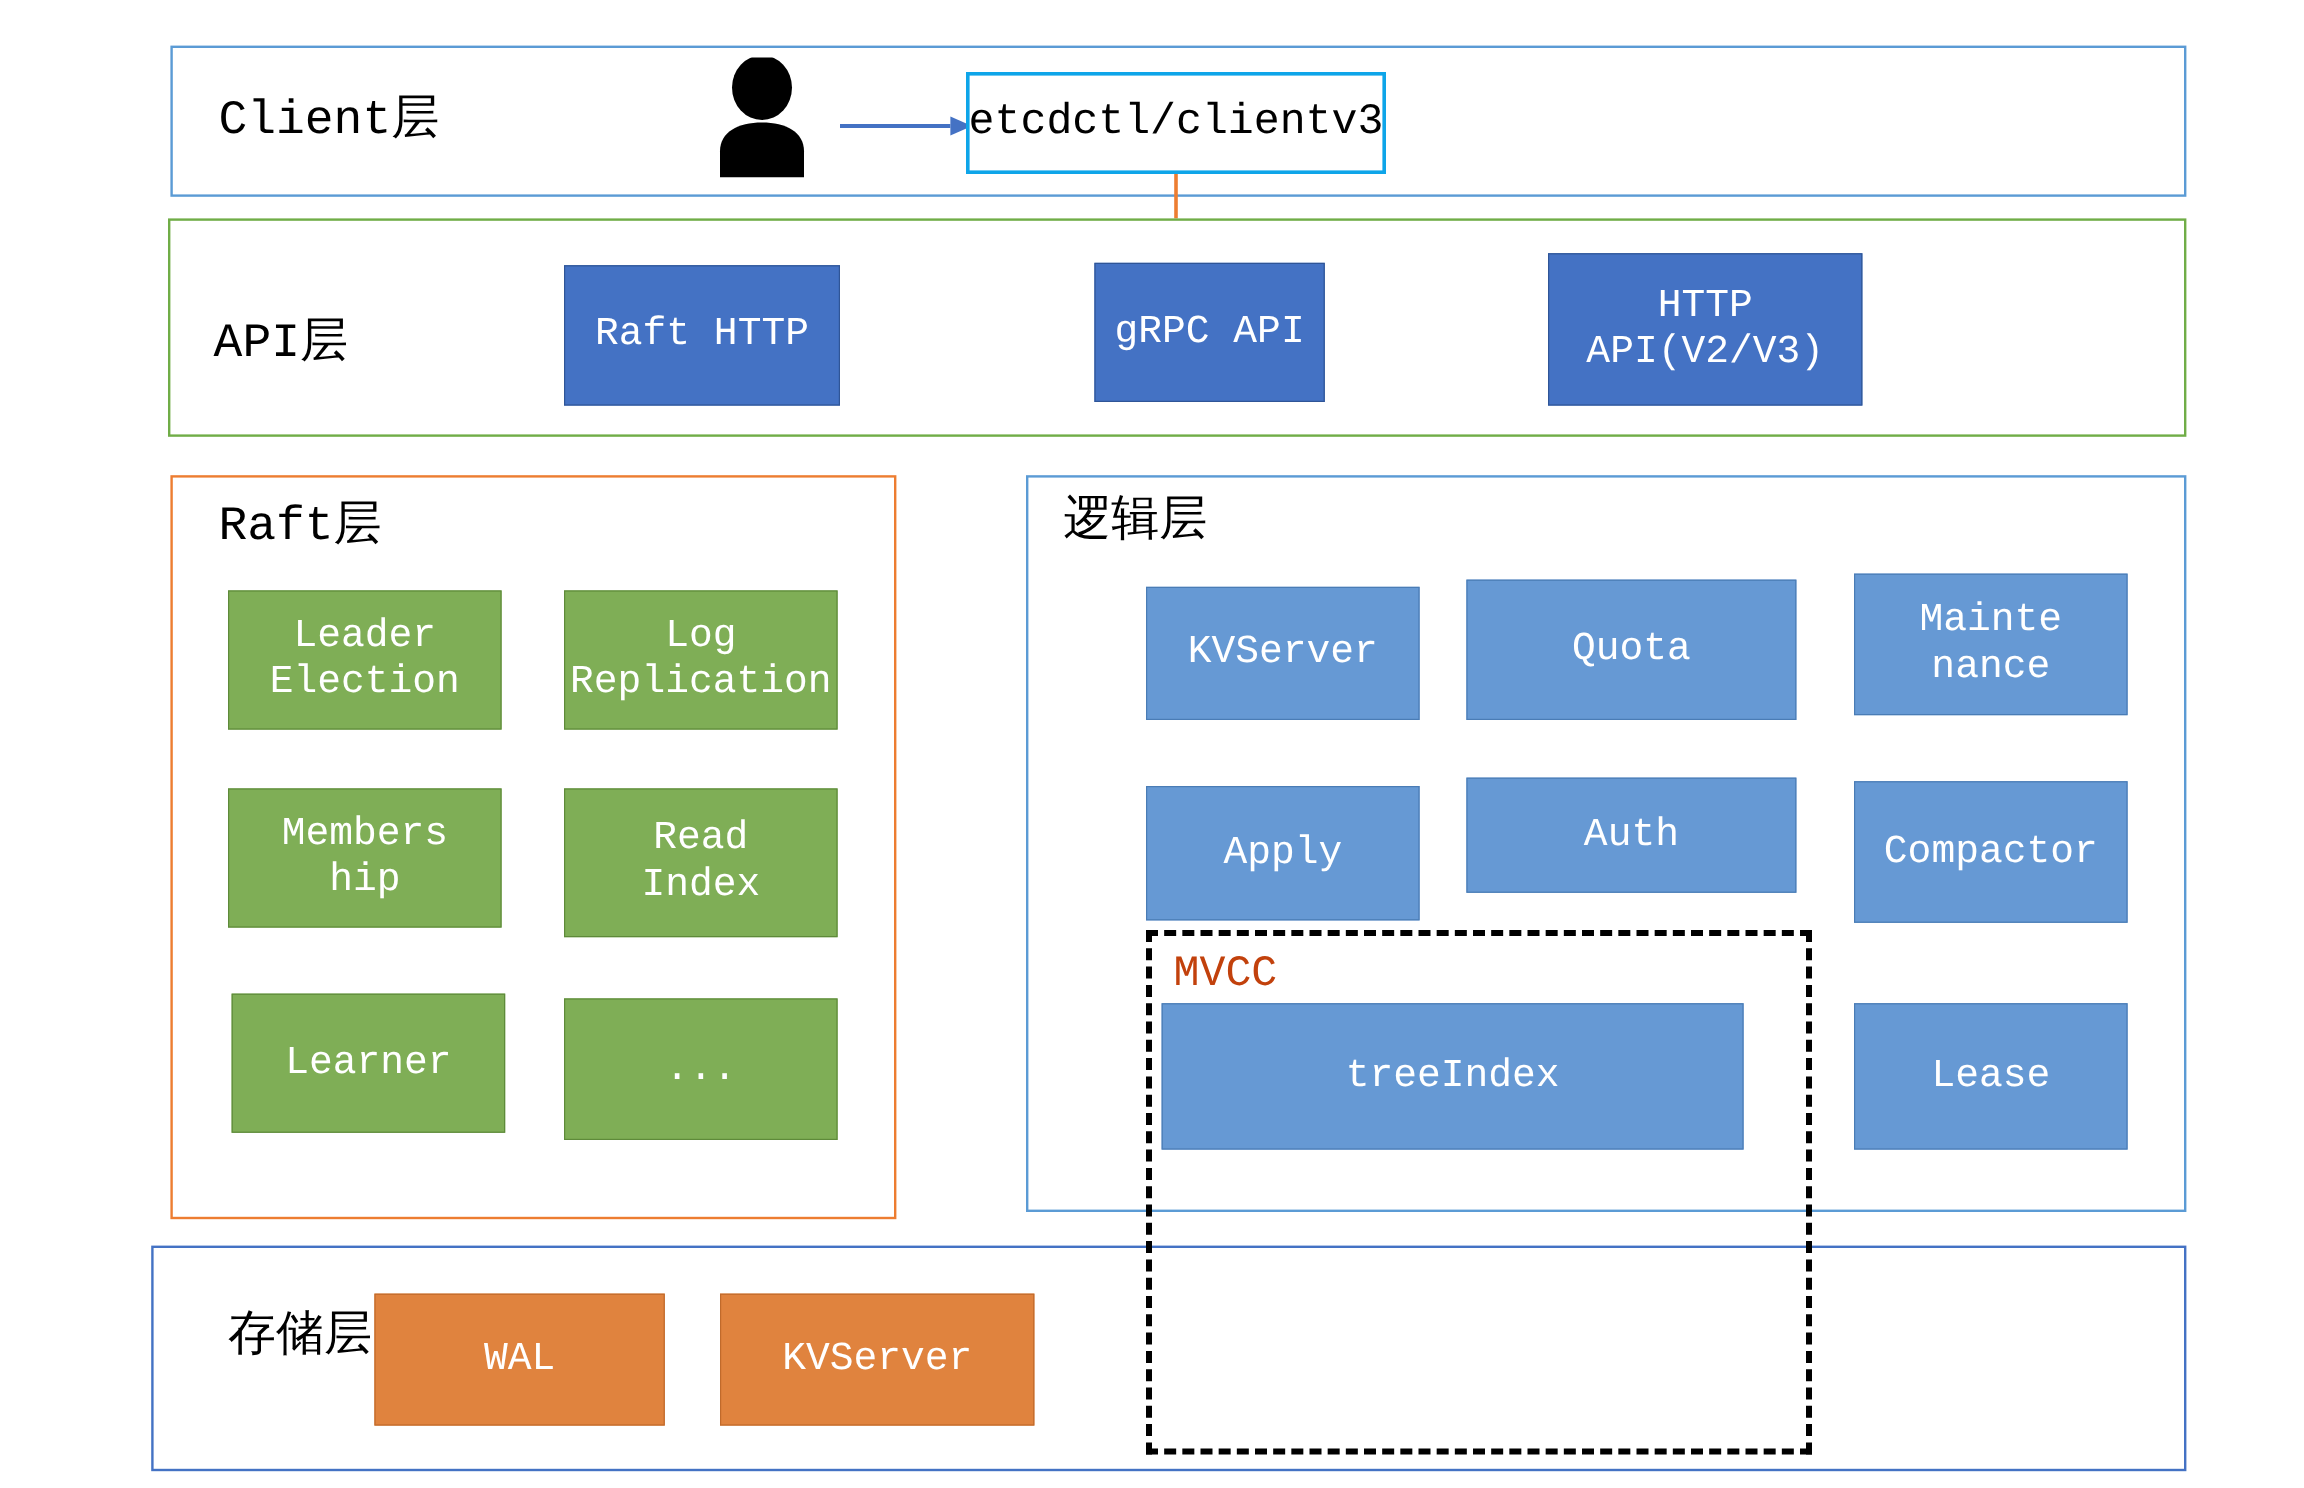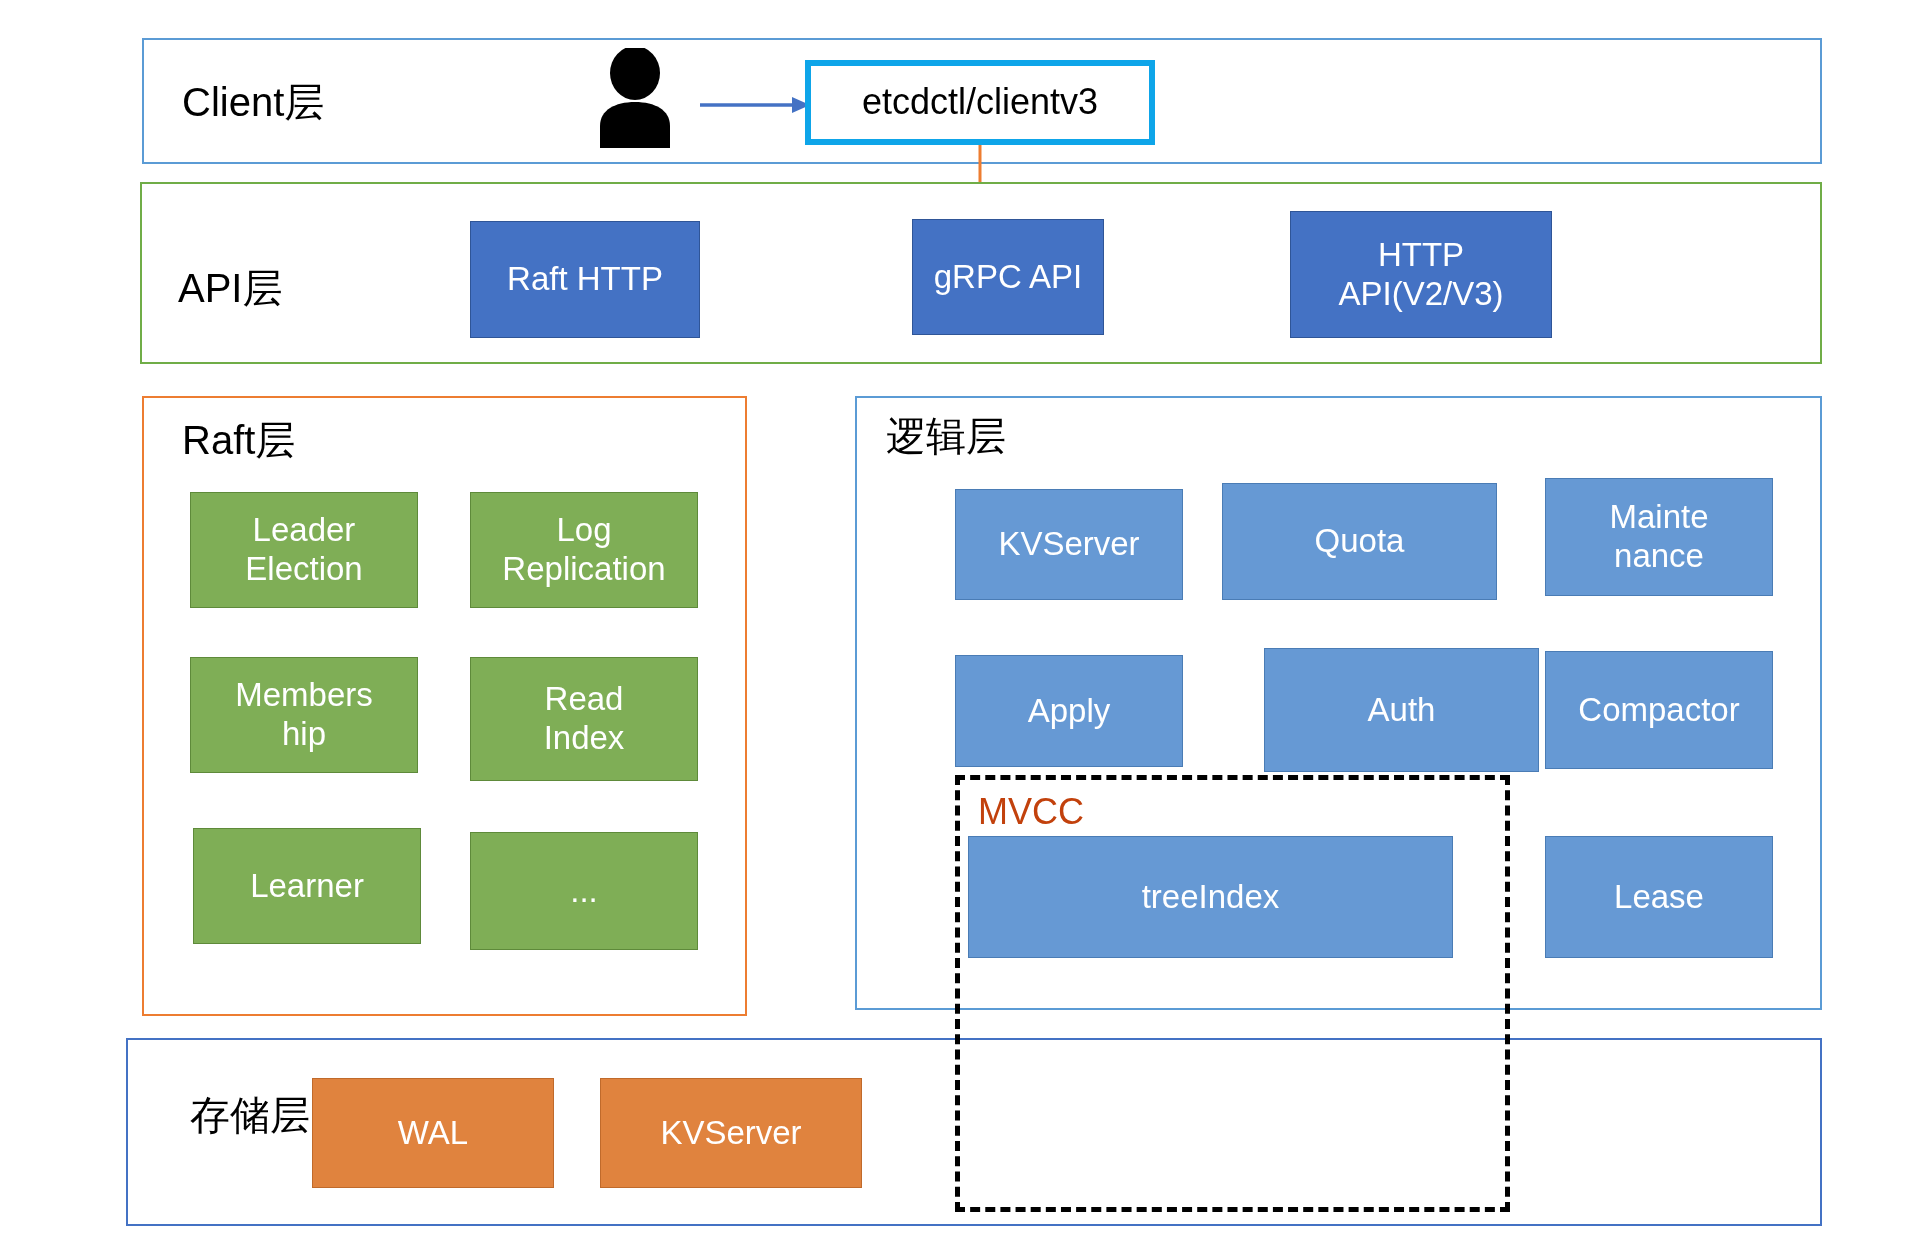--- a/index.html
+++ b/index.html
@@ -12,20 +12,21 @@
     height: 1240px;
     font-family: "Liberation Sans", sans-serif;
     position: relative;
     overflow: hidden;
   }
   #canvas {
     position: absolute;
     left: 0; top: 0;
     width: 1920px;
     height: 1240px;
+    font-family: Liberation Mono, monospace;
   }
 
   
   .layer {
     position: absolute;
     background: #ffffff;
     box-sizing: border-box;
   }
   .layer-title {
     position: absolute;
@@ -61,21 +62,21 @@
   .node.blue-light {
     background: #6699D4;
     border: 1.5px solid #4A7CB5;
   }
   .node.orange {
     background: #E0833E;
     border: 1.5px solid #C06A2B;
   }
   .node.plain {
     background: #ffffff;
-    border: 6px solid #0ea5e9;
+    border: 3px solid #0ea5e9;
     color: #000000;
     font-size: 36px;
   }
 
   
   #mvcc-group {
     position: absolute;
     border: 5px dashed #000000;
     box-sizing: border-box;
     background: transparent;
@@ -157,21 +158,21 @@
   <div class="layer" id="logic-layer" style="left:855px; top:396px; width:967px; height:614px; border:2.5px solid #5B9BD5;">
   </div>
   <div class="layer-title" style="left:886px; top:416px;">逻辑层</div>
 
   <div class="node blue-light" style="left:955px; top:489px; width:228px; height:111px;">KVServer</div>
   <div class="node blue-light" style="left:1222px; top:483px; width:275px; height:117px;">Quota</div>
   <div class="node blue-light" style="left:1545px; top:478px; width:228px; height:118px;">Mainte
 nance</div>
 
   <div class="node blue-light" style="left:955px; top:655px; width:228px; height:112px;">Apply</div>
-  <div class="node blue-light" style="left:1222px; top:648px; width:275px; height:124px;margin-left:42px;">Auth</div>
+  <div class="node blue-light" style="left:1222px; top:648px; width:275px; height:96px;">Auth</div>
   <div class="node blue-light" style="left:1545px; top:651px; width:228px; height:118px;">Compactor</div>
 
   <div class="node blue-light" style="left:968px; top:836px; width:485px; height:122px;">treeIndex</div>
   <div class="node blue-light" style="left:1545px; top:836px; width:228px; height:122px;">Lease</div>
 
   <div class="layer" id="storage-layer" style="left:126px; top:1038px; width:1696px; height:188px; border:2.5px solid #4472C4;">
   </div>
   <div class="layer-title" style="left:156px; top:1095px;margin-left:34px;">存储层</div>
 
   <div class="node orange" style="left:312px; top:1078px; width:242px; height:110px;">WAL</div>

